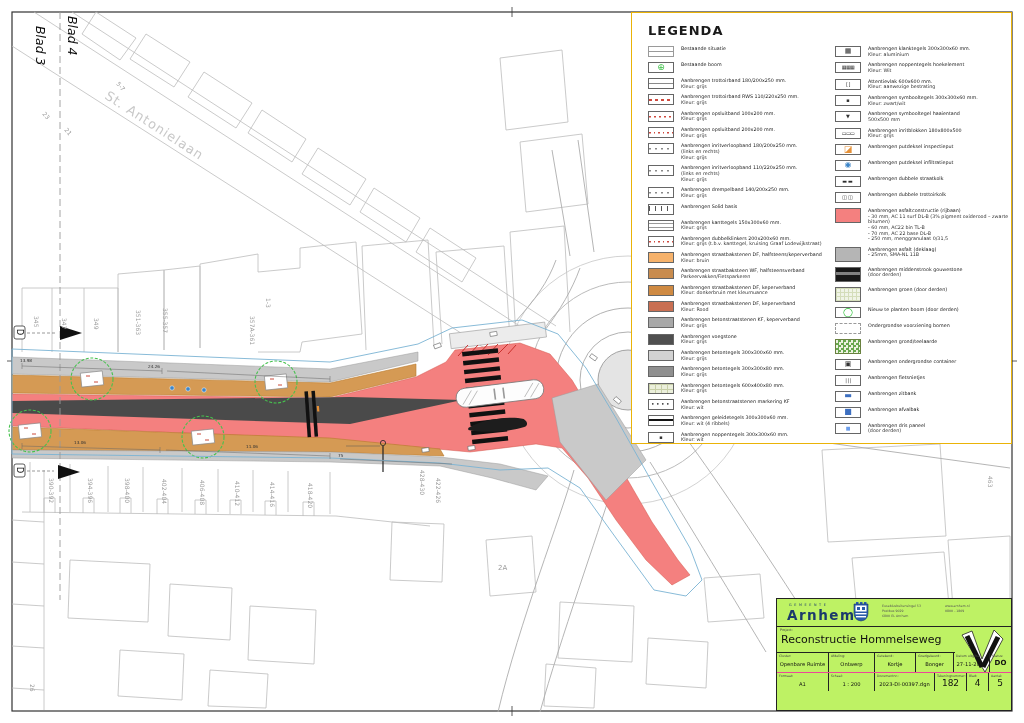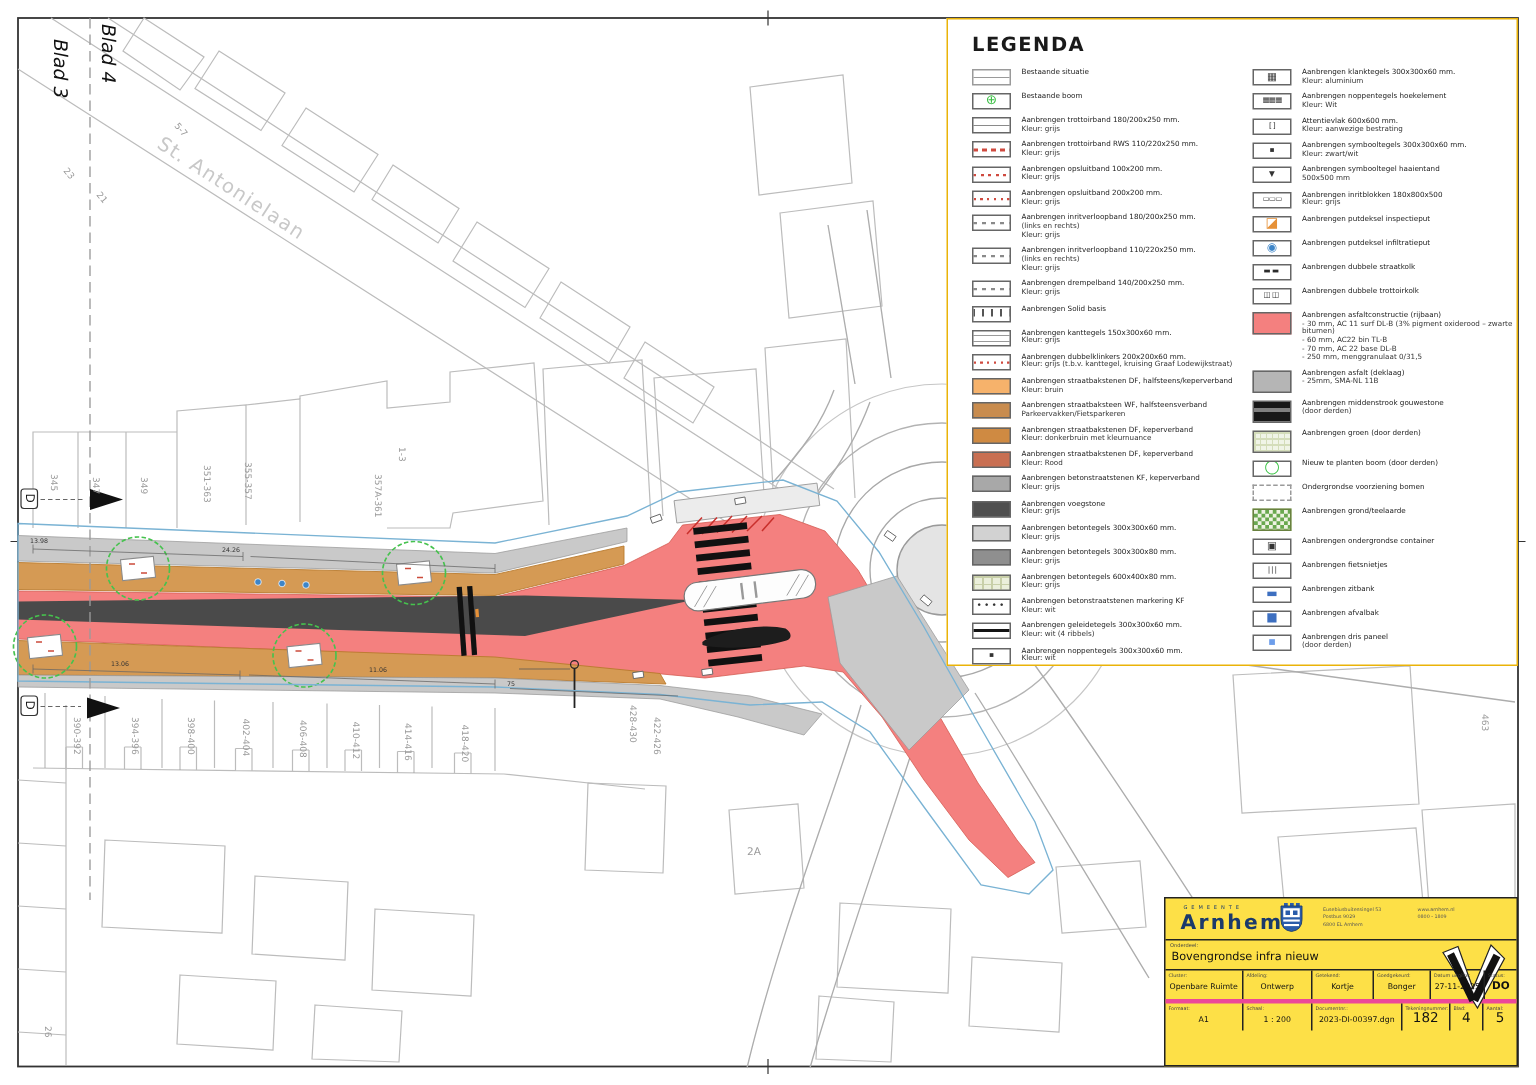--- a/index.html
+++ b/index.html
@@ -53,36 +53,36 @@
   .sw-sm2{font-size:5px;}
   .sw-orange{color:#e69138;font-size:9px;}
   .sw-blue{color:#3d85c8;font-size:8px;}
   .sw-dark{color:#2c2c2c;font-size:5px;letter-spacing:1px;}
   .sw-bluet{color:#3d6fc0;font-size:8px;}
   .sw-bluel{color:#6d9eeb;}
   .sw-greeng{color:#2fc13a;font-size:9px;font-weight:bold;}
 
   
   #titleblock{position:absolute;left:776px;top:598px;width:236px;height:113px;
-      background:#fde047;border:1px solid #222;box-sizing:border-box;z-index:6;font-size:5px;}
+      background:#bef264;border:1px solid #222;box-sizing:border-box;z-index:6;font-size:5px;}
   .tb-head{position:relative;height:27px;border-bottom:1px solid #222;}
   .tb-gem{position:absolute;left:12px;top:4px;font-size:3.4px;letter-spacing:2.6px;color:#1b3a6b;}
   .tb-arnhem{position:absolute;left:10px;top:8px;font-size:13.5px;font-weight:bold;
       letter-spacing:1.5px;color:#1b3a6b;}
   .tb-shield{position:absolute;left:76px;top:3px;}
   .tb-addr{position:absolute;left:105px;top:5px;font-size:3.2px;line-height:1.6;color:#555;}
   .tb-addr2{position:absolute;left:168px;top:5px;font-size:3.2px;line-height:1.6;color:#555;}
   .tb-projrow{position:relative;height:26px;}
   .tb-projrow .rule{position:absolute;left:0;bottom:0;width:178px;border-bottom:1px solid #222;}
   .tb-onderrow{position:relative;height:19px;border-bottom:1px solid #222;}
   .tb-label{position:absolute;left:3px;top:1px;font-size:3.4px;color:#444;}
   .tb-project{position:absolute;left:4px;top:6px;font-size:11px;color:#111;white-space:nowrap;}
   .tb-onderdeel{position:absolute;left:4px;top:6px;font-size:7.5px;color:#111;}
   .tb-north{position:absolute;right:3px;top:30px;}
-  .tb-grid{display:grid;border-bottom:3px solid #ec4899;}
+  .tb-grid{display:grid;border-bottom:1px solid #ec4899;}
   .tb-grid-a{grid-template-columns:52px 46px 41px 38px 36px 21px;height:19px;}
   .tb-grid-b{grid-template-columns:52px 46px 60px 32px 22px 22px;height:18px;border-bottom:none;}
   .tb-cell{position:relative;border-right:1px solid #222;overflow:hidden;}
   .tb-cell:last-child{border-right:none;}
   .tb-cl{position:absolute;left:2px;top:1px;font-size:3.2px;color:#444;white-space:nowrap;}
   .tb-cv{position:absolute;left:0;right:0;top:8px;text-align:center;font-size:5.2px;color:#111;white-space:nowrap;}
   .tb-cv.big{font-size:9px;top:5px;}
   .tb-cv.med{font-size:7px;top:6px;font-weight:bold;}
 </style>
 </head>
@@ -622,23 +622,24 @@
     <div class="tb-addr">
       <div>Eusebiusbuitensingel 53</div>
       <div>Postbus 9029</div>
       <div>6800 EL Arnhem</div>
     </div>
     <div class="tb-addr2">
       <div>www.arnhem.nl</div>
       <div>0800 - 1809</div>
     </div>
   </div>
-  <div class="tb-onderrow">
-    <div class="tb-label">Onderdeel:</div>
-    <div class="tb-onderdeel">Bovengrondse infra nieuw</div>
+  <div class="tb-projrow">
+    <div class="tb-label">Project:</div>
+    <div class="tb-project">Reconstructie Hommelseweg</div>
+    <div class="rule"></div>
   </div>
   <svg class="tb-north" width="52" height="44" viewBox="0 0 52 44">
     <path d="M6,6 L16,2 L26,30 L38,1 L47,10 L29,43 Z" fill="#fff" stroke="#222" stroke-width="0.8"></path>
     <path d="M11,7 L26,38" stroke="#111" stroke-width="5"></path>
     <path d="M42,8 L27,38" stroke="#111" stroke-width="5"></path>
   </svg>
   <div class="tb-grid tb-grid-a">
     <div class="tb-cell">
         <div class="tb-cl">Cluster:</div>
         <div class="tb-cv">Openbare Ruimte</div>

